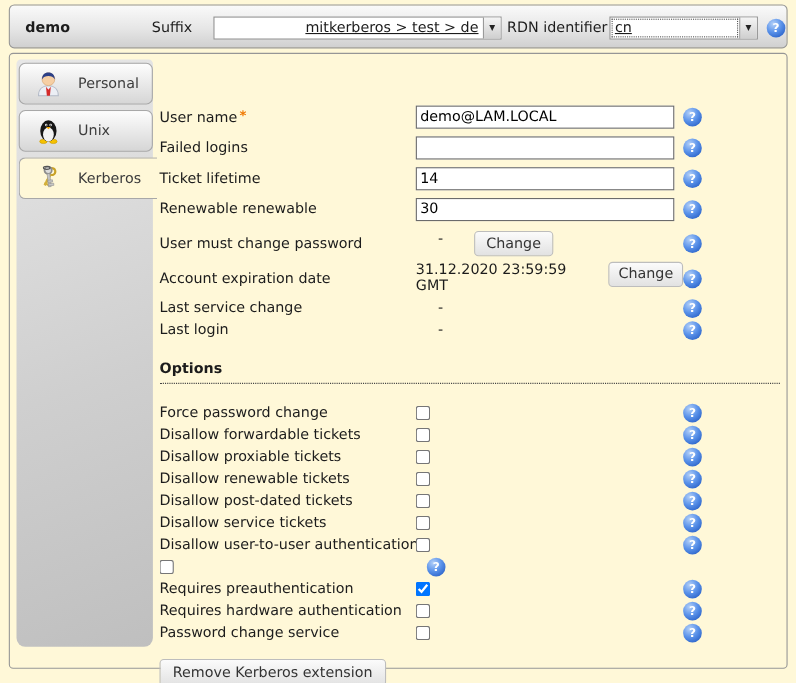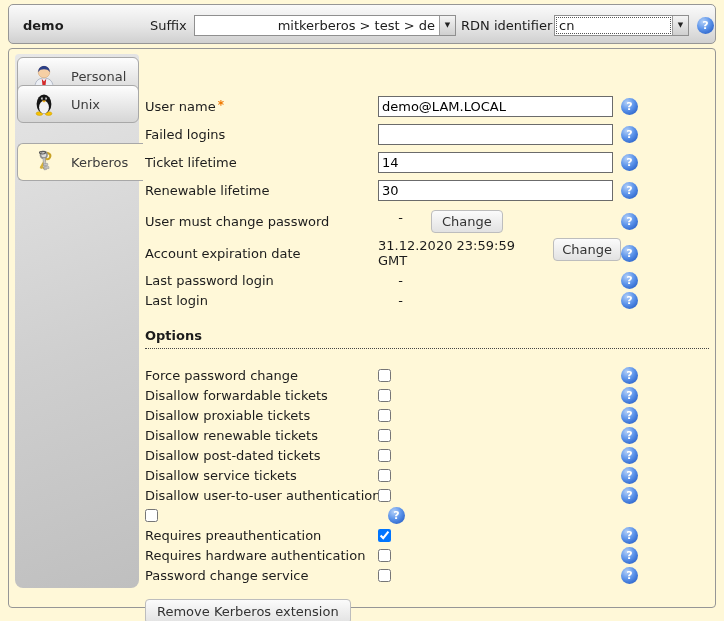--- a/index.html
+++ b/index.html
@@ -9,29 +9,29 @@
     font-size:13px; color:#1c1c1c;
     background:#FFF8D8;
     position:relative; overflow:hidden;
   }
   .titlebar {
     position:absolute; left:8px; top:4px; width:708px; height:40px;
     background:linear-gradient(#fafafa 0%, #e6e6e6 55%, #d0d0d0 100%);
     border:1px solid #969696; border-radius:5px;padding-left:41px;
   }
   .acct { position:absolute; left:14px; top:13px; font-weight:bold; }
-  .suffix-lbl { position:absolute; left:141px; top:13px; }
+  .suffix-lbl { position:absolute; left:129px; top:13px; }
   .rdn-lbl { position:absolute; left:452px; top:13px; }
   .select {
     position:absolute; top:10px; height:21px; background:#fff;
     border:1px solid #8f8f8f; display:flex; align-items:stretch;
   }
   .suffix-select { left:185px; width:262px; }
   .rdn-select { left:545px; width:135px; }
-  .sel-text { flex:1; line-height:19px; padding:0 4px; white-space:nowrap; overflow:hidden; }
+  .sel-text { flex:1; line-height:19px; padding:0 4px; white-space:nowrap; overflow:hidden;text-decoration:underline; }
   .suffix-select .sel-text { text-align:right; }
   .rdn-select .sel-text { outline:1px dotted #555; outline-offset:-2px; }
   .sel-btn {
     width:16px; background:linear-gradient(#f4f4f4,#cfcfcf);
     border-left:1px solid #9a9a9a; text-align:center;
     font-size:7px; line-height:19px; color:#222; cursor:pointer;
   }
   .help {
     display:inline-block; width:17px; height:17px; border-radius:50%;
     background:radial-gradient(circle at 35% 28%, #b3d0f8 0%, #5b93ea 45%, #2a62c8 85%);
@@ -47,21 +47,21 @@
     position:absolute; left:6px; top:5px; width:124px; height:534px;
     background:linear-gradient(160deg, #e7e7e7 0%, #cfcfcf 55%, #bfbfbf 100%);
     border-radius:4px 4px 8px 8px;
   }
   .tab {
     position:absolute; left:8px; width:122px; height:38px;
     border:1px solid #a8a8a8; border-radius:6px;
     background:linear-gradient(#fdfdfd, #d6d6d6);
     display:flex; align-items:center; cursor:pointer;
   }
-  .tab-personal { top:8px; } .tab-unix { top:36px; } .tab-kerberos { top:94px;text-align:center; }
+  .tab-personal { top:8px; } .tab-unix { top:51px; } .tab-kerberos { top:94px;text-align:center; }
   .tab.active {
     width:126px; background:#FFF8D8; border-right:none;
     border-radius:6px 0 0 6px;
   }
   .tab .ticon { width:26px; height:26px; margin-left:13px; flex:0 0 26px; }
   .tab .tlabel { margin-left:14px; color:#3c3c3c; }
   .content { position:absolute; left:136px; top:12px; width:564px;margin-top:31px; }
   .row { display:flex; align-items:center; }
   .frow { height:28px; }
   .flabel { width:233px; white-space:nowrap; flex:0 0 233px; }
@@ -176,21 +176,21 @@
 
     <div class="row frow">
       <span class="flabel">Ticket lifetime</span>
       <span class="ctrl">
           <input class="text" type="text" value="14" style="">
         </span>
       <span class="help">?</span>
     </div>
 
     <div class="row frow">
-      <span class="flabel">Renewable lifetime</span>
+      <span class="flabel">Renewable renewable</span>
       <span class="ctrl">
           <input class="text" type="text" value="30" style="">
         </span>
       <span class="help">?</span>
     </div>
 
     <div class="row mrow">
       <span class="flabel">User must change password</span>
       <span class="ctrl">
         <span class="val val-dash">-</span>
@@ -202,21 +202,21 @@
     <div class="row erow">
       <span class="flabel">Account expiration date</span>
       <span class="ctrl">
         <span class="val">31.12.2020 23:59:59 GMT</span>
         <button class="btn" style="margin-left:6px; padding:3px 8px;">Change</button>
       </span>
       <span class="help">?</span>
     </div>
 
     <div class="row srow srow1">
-      <span class="flabel">Last password login</span>
+      <span class="flabel">Last service change</span>
       <span class="ctrl">
           <span class="val val-dash">-</span>
         </span>
       <span class="help">?</span>
     </div>
 
     <div class="row srow">
       <span class="flabel">Last login</span>
       <span class="ctrl">
           <span class="val val-dash">-</span>

